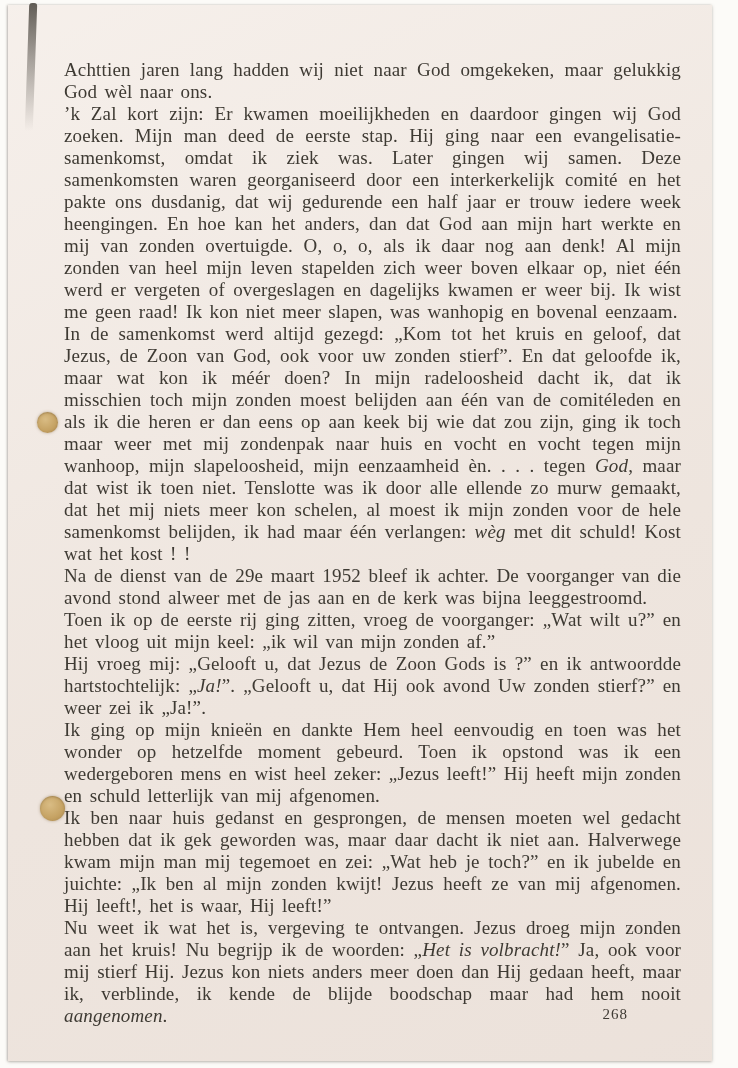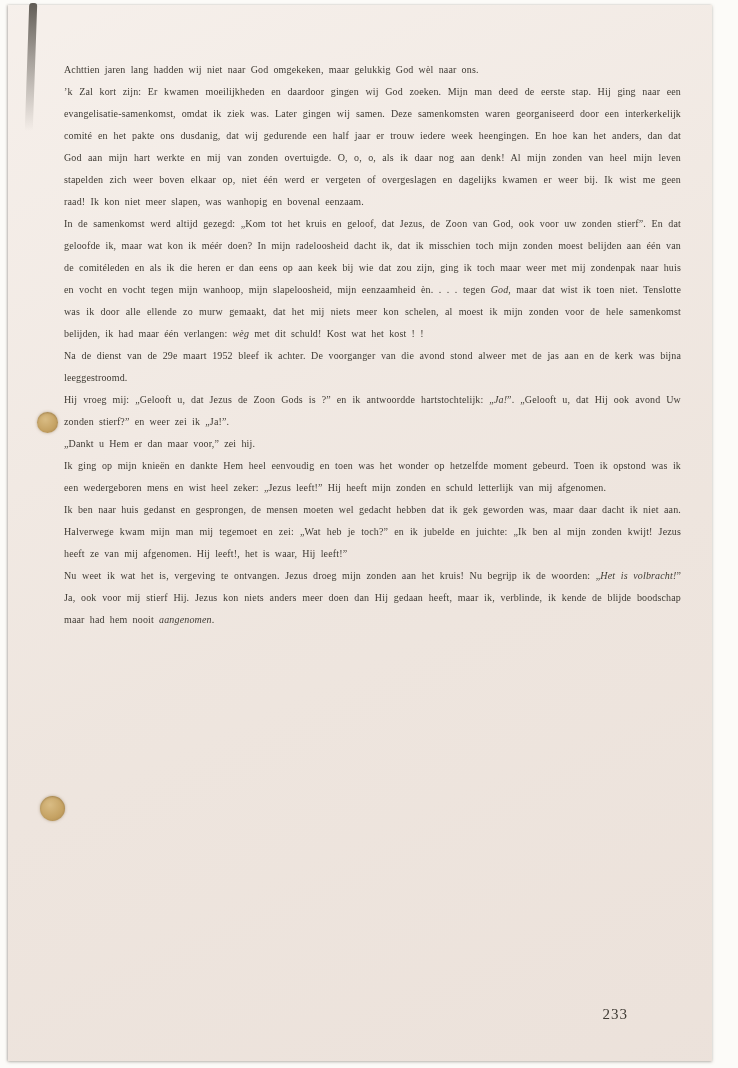--- a/index.html
+++ b/index.html
@@ -32,21 +32,21 @@
     height: 128px;
     background: linear-gradient(to bottom, rgba(72,67,60,0.85) 0%, rgba(72,67,60,0.45) 45%, rgba(72,67,60,0) 100%);
     transform: skewX(-2deg);
     border-radius: 3px;
   }
   .text-block {
     position: absolute;
     left: 56px;
     top: 54px;
     width: 617px;
-    font-size: 10px;
+    font-size: 19px;
     line-height: 22px;
     text-align: justify;
     letter-spacing: 0.15px;
     word-spacing: 2.5px;
   }
   .text-block p {
     margin: 0;
   }
   .text-block em {
     font-style: italic;
@@ -82,21 +82,21 @@
 <div>
   <div class="paper" style="background-color: rgb(242, 233, 226);">
     <div class="edge-shadow"></div>
     <div class="hole hole-top" style="background: radial-gradient(circle at 40% 35%, rgb(217, 188, 132), rgb(197, 162, 99) 60%, rgb(169, 134, 76) 100%);"></div>
     <div class="hole hole-bottom" style="background: radial-gradient(circle at 40% 35%, rgb(217, 188, 132), rgb(197, 162, 99) 60%, rgb(169, 134, 76) 100%);"></div>
     <div class="text-block" style="color: rgb(62, 58, 51);">
         <p><span>Achttien jaren lang hadden wij niet naar God omgekeken, maar gelukkig God wèl naar ons.</span></p>
         <p><span>’k Zal kort zijn: Er kwamen moeilijkheden en daardoor gingen wij God zoeken. Mijn man deed de eerste stap. Hij ging naar een evangelisatie-samenkomst, omdat ik ziek was. Later gingen wij samen. Deze samenkomsten waren georganiseerd door een interkerkelijk comité en het pakte ons dusdanig, dat wij gedurende een half jaar er trouw iedere week heengingen. En hoe kan het anders, dan dat God aan mijn hart werkte en mij van zonden overtuigde. O, o, o, als ik daar nog aan denk! Al mijn zonden van heel mijn leven stapelden zich weer boven elkaar op, niet één werd er vergeten of overgeslagen en dagelijks kwamen er weer bij. Ik wist me geen raad! Ik kon niet meer slapen, was wanhopig en bovenal eenzaam.</span></p>
         <p><span>In de samenkomst werd altijd gezegd: „Kom tot het kruis en geloof, dat Jezus, de Zoon van God, ook voor uw zonden stierf”. En dat geloofde ik, maar wat kon ik méér doen? In mijn radeloosheid dacht ik, dat ik misschien toch mijn zonden moest belijden aan één van de comitéleden en als ik die heren er dan eens op aan keek bij wie dat zou zijn, ging ik toch maar weer met mij zondenpak naar huis en vocht en vocht tegen mijn wanhoop, mijn slapeloosheid, mijn eenzaamheid èn. . . .  tegen </span><em>God</em><span>, maar dat wist ik toen niet. Tenslotte was ik door alle ellende zo murw gemaakt, dat het mij niets meer kon schelen, al moest ik mijn zonden voor de hele samenkomst belijden, ik had maar één verlangen: </span><em>wèg</em><span> met dit schuld! Kost wat het kost ! !</span></p>
         <p><span>Na de dienst van de 29e maart 1952 bleef ik achter. De voorganger van die avond stond alweer met de jas aan en de kerk was bijna leeggestroomd.</span></p>
+        <p><span>Toen ik op de eerste rij ging zitten, vroeg de voorganger: „Wat wilt u?” en het vloog uit mijn keel: „ik wil van mijn zonden af.”</span></p>
         <p><span>Hij vroeg mij: „Gelooft u, dat Jezus de Zoon Gods is ?” en ik antwoordde hartstochtelijk: „</span><em>Ja!</em><span>”. „Gelooft u, dat Hij ook avond Uw zonden stierf?” en weer zei ik „Ja!”.</span></p>
-        <p><span>„Dankt u Hem er dan maar voor,” zei hij.</span></p>
         <p><span>Ik ging op mijn knieën en dankte Hem heel eenvoudig en toen was het wonder op hetzelfde moment gebeurd. Toen ik opstond was ik een wedergeboren mens en wist heel zeker: „Jezus leeft!” Hij heeft mijn zonden en schuld letterlijk van mij afgenomen.</span></p>
         <p><span>Ik ben naar huis gedanst en gesprongen, de mensen moeten wel gedacht hebben dat ik gek geworden was, maar daar dacht ik niet aan. Halverwege kwam mijn man mij tegemoet en zei: „Wat heb je toch?” en ik jubelde en juichte: „Ik ben al mijn zonden kwijt! Jezus heeft ze van mij afgenomen. Hij leeft!, het is waar, Hij leeft!”</span></p>
         <p><span>Nu weet ik wat het is, vergeving te ontvangen. Jezus droeg mijn zonden aan het kruis! Nu begrijp ik de woorden: „</span><em>Het is volbracht!</em><span>” Ja, ook voor mij stierf Hij. Jezus kon niets anders meer doen dan Hij gedaan heeft, maar ik, verblinde, ik kende de blijde boodschap maar had hem nooit </span><em>aangenomen</em><span>.</span></p>
       </div>
-    <div class="page-number" style="color: rgb(62, 58, 51);">233</div>
+    <div class="page-number" style="color: rgb(62, 58, 51);">268</div>
   </div>
 </div>
 
 </body></html>

